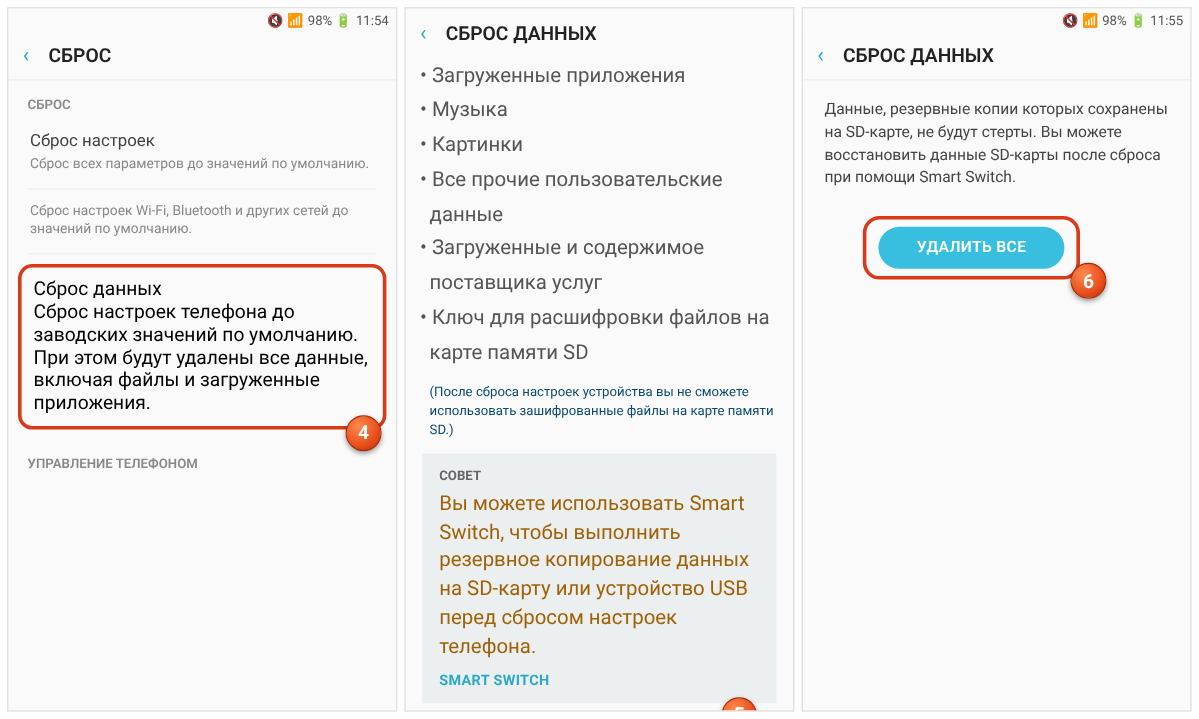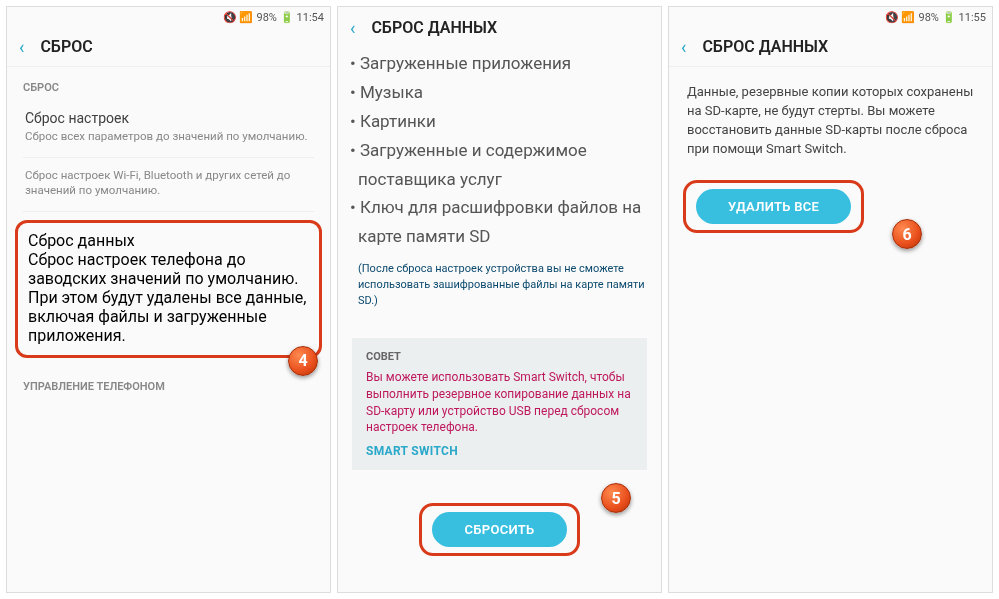--- a/index.html
+++ b/index.html
@@ -67,33 +67,33 @@
   .toggle::after {
     content: ""; position: absolute; left: 1px; top: 1px;
     width: 16px; height: 16px; background: #fff; border-radius: 50%;
     box-shadow: 0 1px 2px rgba(0,0,0,.3);
   }
   .bullets { padding: 2px 16px 10px 20px; }
   .bullets li { font-size: 17px; color: #555; list-style: none; line-height: 1.7; }
   .bullets li::before { content: "• "; color: #555; margin-left: -8px; }
   .para { font-size: 11px; color: #0c4a6e; padding: 0 16px 10px 20px; line-height: 1.45; }
   .tip-box {
-    background: #eceff0; margin: 19px 14px; padding: 12px 14px;
+    background: #eceff0; margin: 1px 14px; padding: 12px 14px;
   }
   .tip-box .label { font-size: 11px; font-weight: 700; color: #666; margin-bottom: 6px; }
-  .tip-box .text { font-size: 12px; color: #be185d; line-height: 1.4; margin-bottom: 8px; }
+  .tip-box .text { font-size: 17px; color: #a16207; line-height: 1.4; margin-bottom: 8px; }
   .tip-box .link { font-size: 12px; font-weight: 700; color: #2aa8c9; letter-spacing: .3px; }
   .action-row { display:flex; justify-content:center; padding: 14px 0; position: relative; }
   .pill-btn {
     background: #38bfe0; color: #fff; font-weight: 600; font-size: 13px;
     padding: 10px 32px; border-radius: 22px; letter-spacing: .3px;
   }
   .highlight-btn {
     border: 3px solid #d83a1a; border-radius: 14px;
-    padding: 6px 10px; display: inline-flex;
+    padding: 6px 10px; display: inline-flex; margin-left: 36px;
   }
   .para2 { font-size: 13px; color: #444; padding: 16px 18px 8px; line-height: 1.45; }
 </style>
 </head>
 <body>
 
 <div class="phone">
   <div class="status-bar">
     <span>🔇</span>
     <span>📶</span>
@@ -132,20 +132,21 @@
 <div class="phone">
   <div class="app-bar" style="border-bottom:none;">
     <span class="back">‹</span>
     <span class="title">СБРОС ДАННЫХ</span>
   </div>
   <div class="content">
     <ul class="bullets">
       <li>Загруженные приложения</li>
       <li>Музыка</li>
       <li>Картинки</li>
+      <li>Все прочие пользовательские данные</li>
       <li>Загруженные и содержимое поставщика услуг</li>
       <li>Ключ для расшифровки файлов на карте памяти SD</li>
     </ul>
     <div class="para">(После сброса настроек устройства вы не сможете использовать зашифрованные файлы на карте памяти SD.)</div>
     <div class="tip-box">
       <div class="label">СОВЕТ</div>
       <div class="text">Вы можете использовать Smart Switch, чтобы выполнить резервное копирование данных на SD-карту или устройство USB перед сбросом настроек телефона.</div>
       <div class="link">SMART SWITCH</div>
     </div>
     <div class="action-row">

